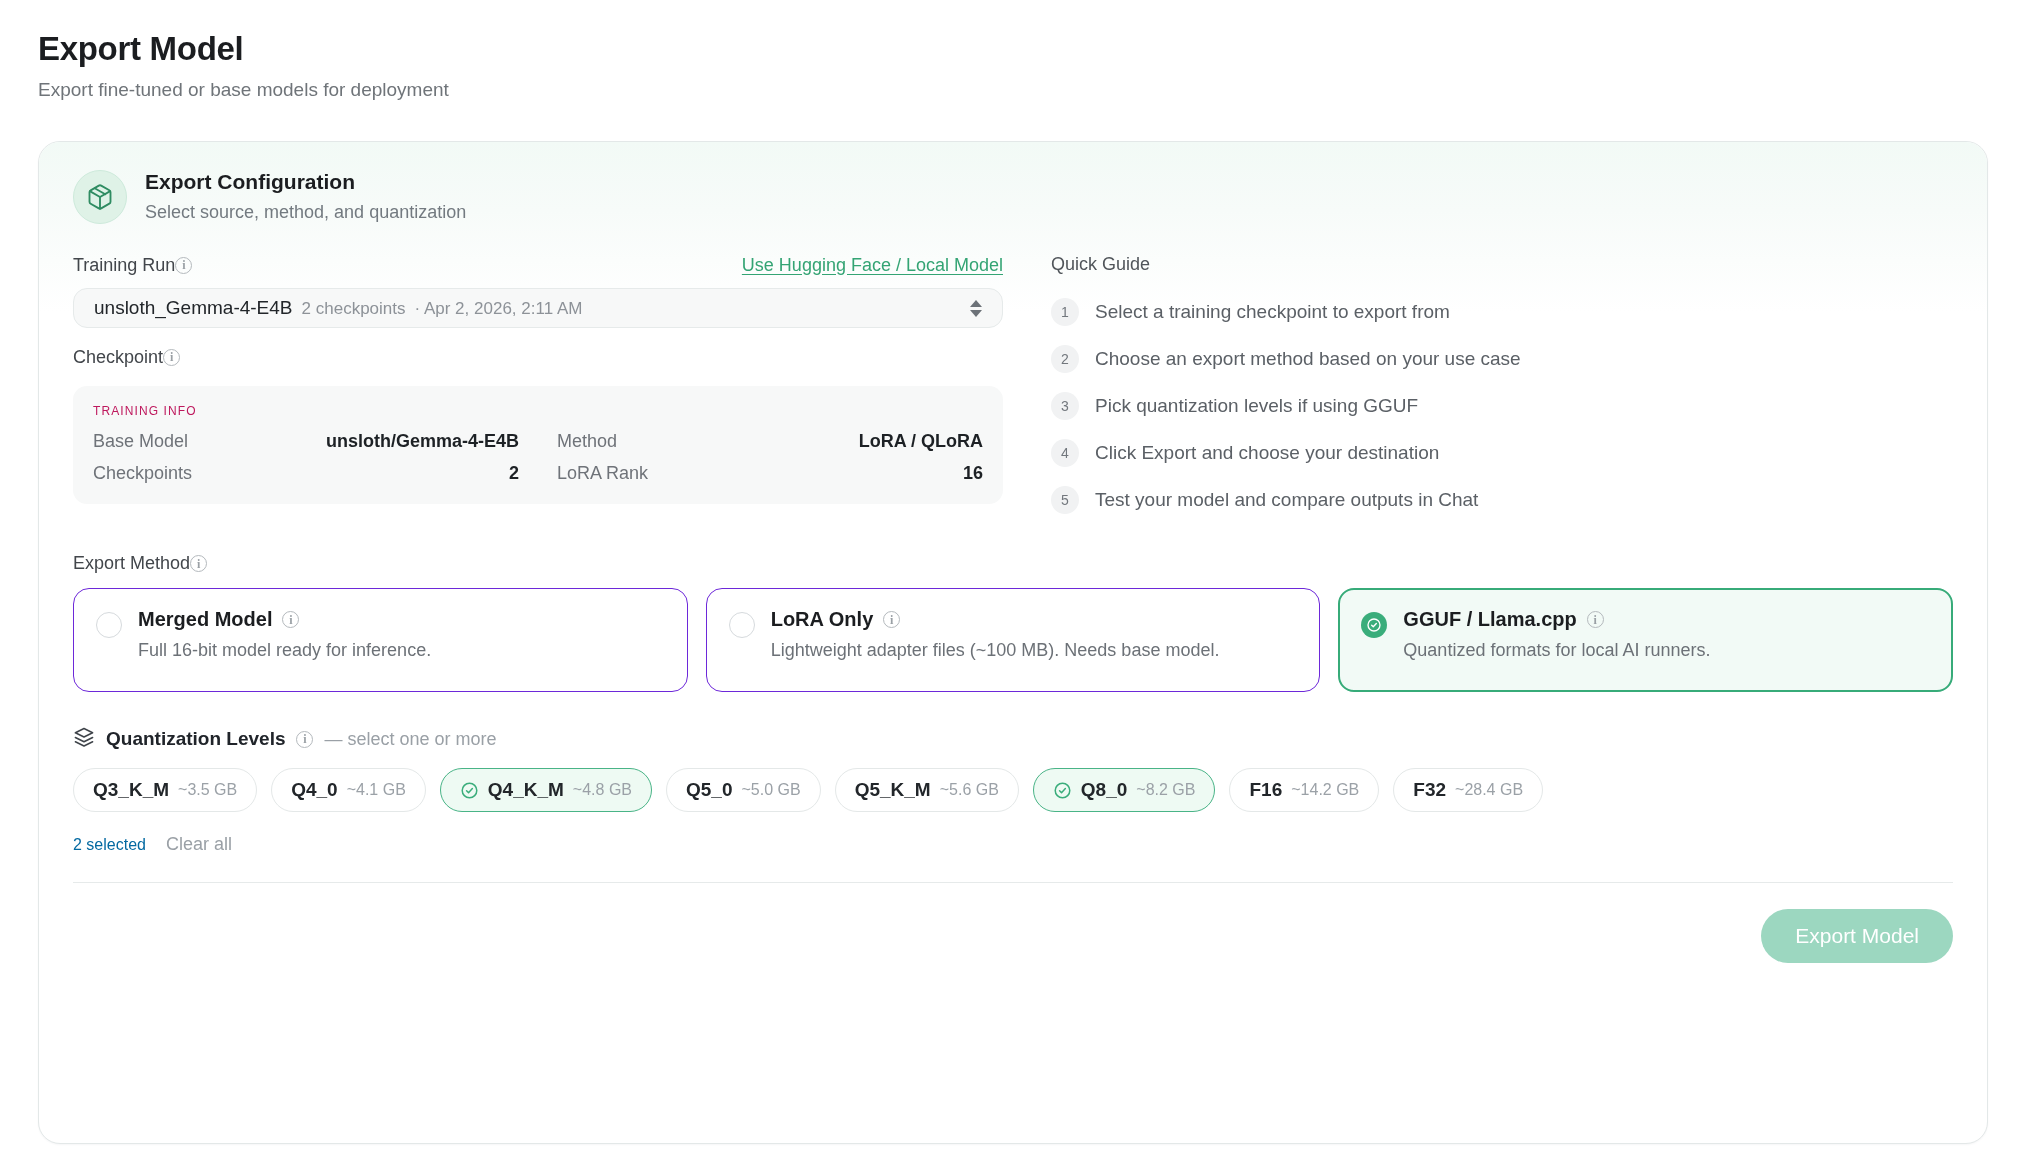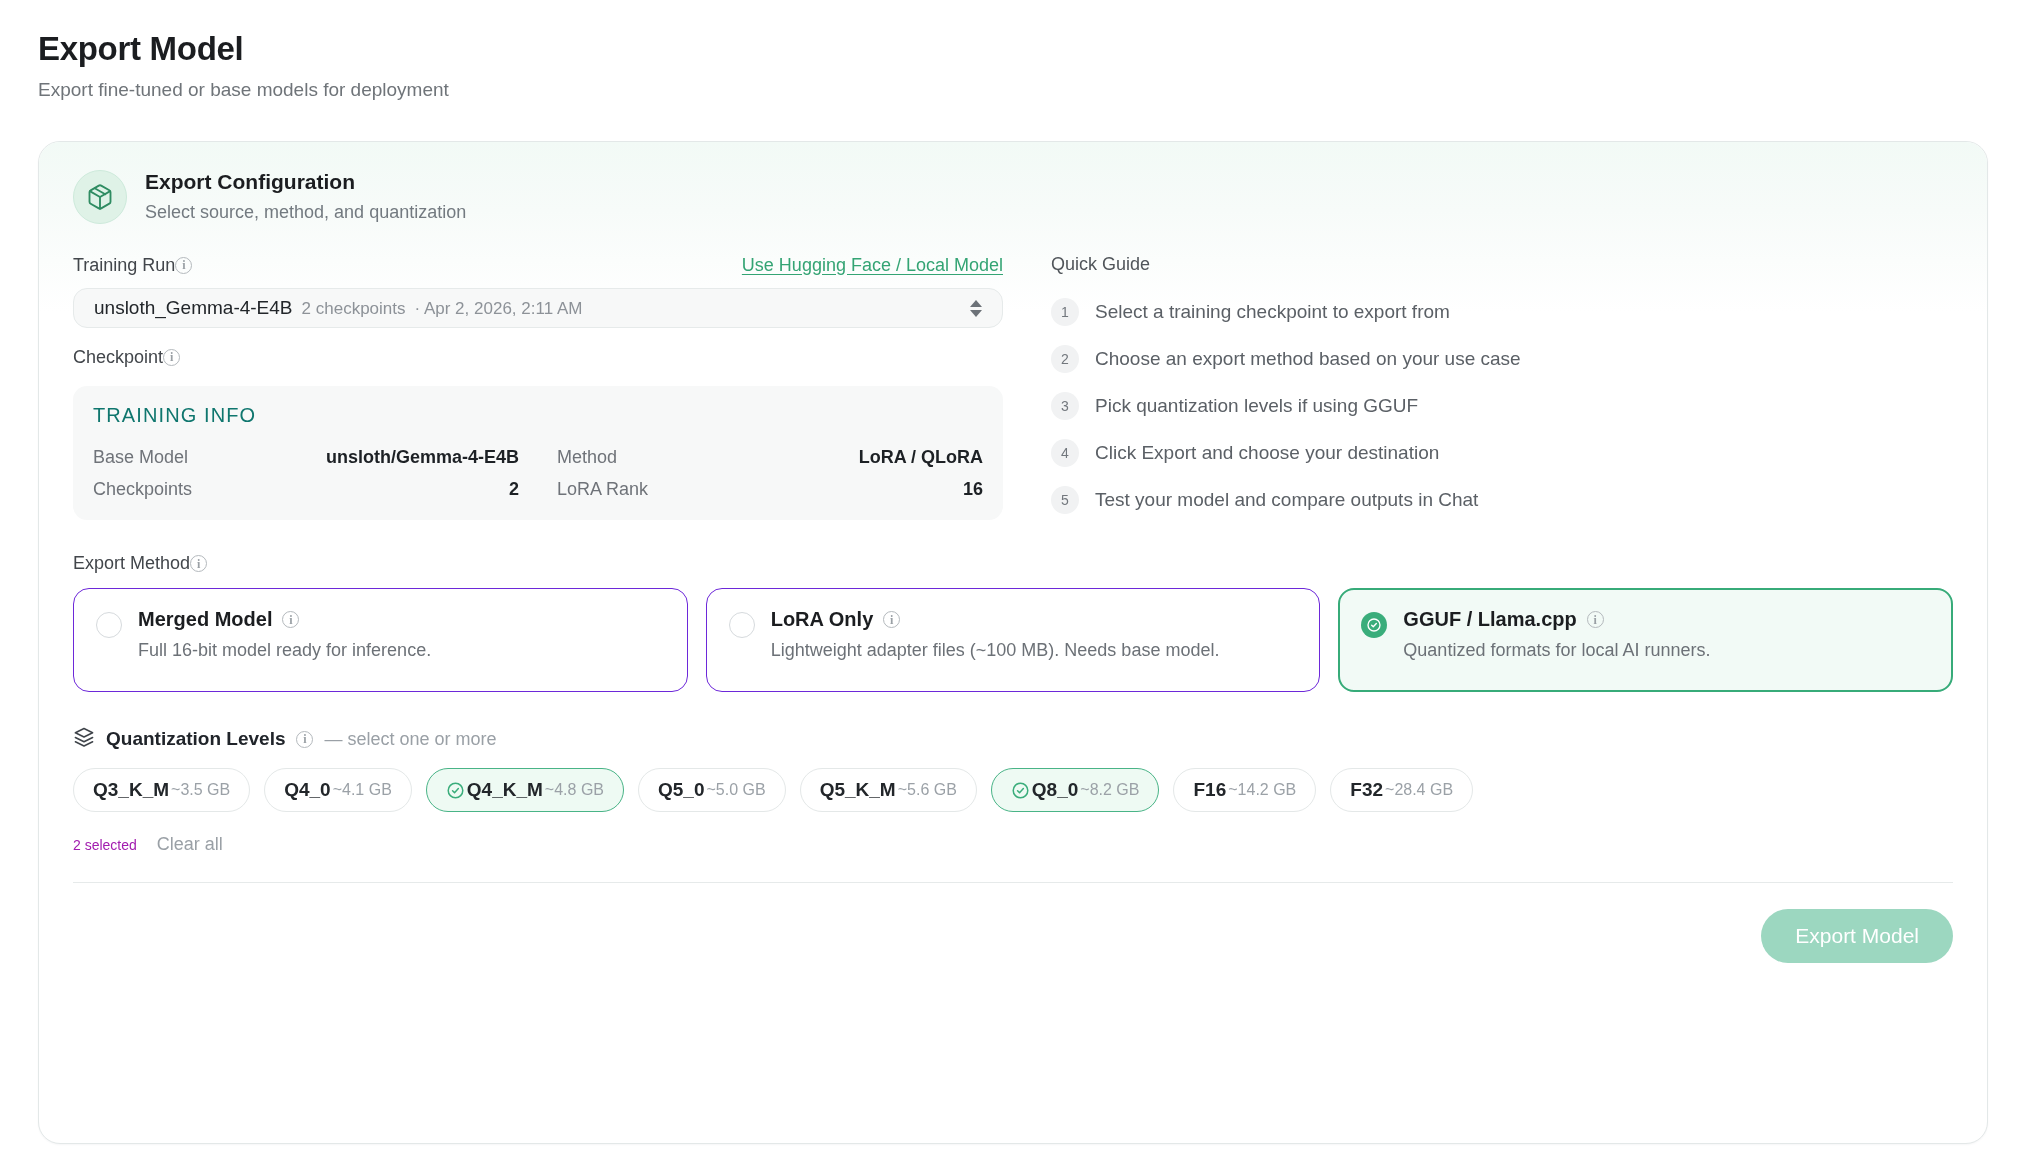--- a/index.html
+++ b/index.html
@@ -110,22 +110,22 @@
   .tri-dn { border-top: 7px solid #6c7278; }
 
   
   .tinfo {
     margin-top: 16px;
     background: #f7f8f8;
     border-radius: 14px;
     padding: 18px 20px 20px 20px;
   }
   .tinfo-title {
-    font-size: 20px; color: #0f766e; letter-spacing: 1.1px; font-weight: normal;
-    margin-bottom: 20px;
+    font-size: 12px; color: #be185d; letter-spacing: 1.1px; font-weight: normal;
+    margin-bottom: 13px;
   }
   .tinfo-grid { display: grid; grid-template-columns: 1fr 1fr; column-gap: 38px; row-gap: 11px; }
   .tinfo-cell { display: flex; justify-content: space-between; align-items: baseline; }
   .tinfo-k { font-size: 18px; color: #6f7379; }
   .tinfo-v { font-size: 18px; color: #1d2125; font-weight: bold; }
 
   
   .guide-title { font-size: 18px; color: #50555a; margin-bottom: 13px; }
   .guide-item { display: flex; align-items: center; gap: 16px; height: 47px; }
   .guide-num {
@@ -167,30 +167,30 @@
 
   
   .quant-head { display: flex; align-items: center; gap: 11px; margin-top: 34px; }
   .quant-title { font-size: 19px; font-weight: bold; color: #20242a; }
   .quant-hint { font-size: 18px; color: #9aa0a6; }
   .chips { display: flex; gap: 14px; margin-top: 16px; flex-wrap: wrap; }
   .chip {
     border: 1px solid #e4e8e8; border-radius: 999px;
     background: #ffffff;
     height: 44px; padding: 0 19px;
-    display: flex; align-items: center; gap: 2px;
+    display: flex; align-items: center; gap: 9px;
     cursor: pointer;
   }
   .chip.on { border: 1.6px solid #49b487; background: #eefaf3; }
   .chip-name { font-size: 19px; font-weight: bold; color: #22262a; }
   .chip-size { font-size: 16px; color: #9ba1a7; }
   .chip-check { width: 19px; height: 19px; flex: none; }
 
   .selinfo { display: flex; align-items: center; gap: 20px; margin-top: 22px; }
-  .selinfo-count { font-size: 14px; color: #a21caf; }
+  .selinfo-count { font-size: 16px; color: #0369a1; }
   .selinfo-clear { font-size: 18px; color: #9aa0a6; cursor: pointer; }
 
   .divider { height: 1px; background: #e6eaea; margin-top: 27px; }
 
   .footer { display: flex; justify-content: flex-end; padding: 26px 0 0 0; }
   .export-btn {
     background: #9cd7c0;
     color: #ffffff;
     font-size: 21px;
     border: none;

